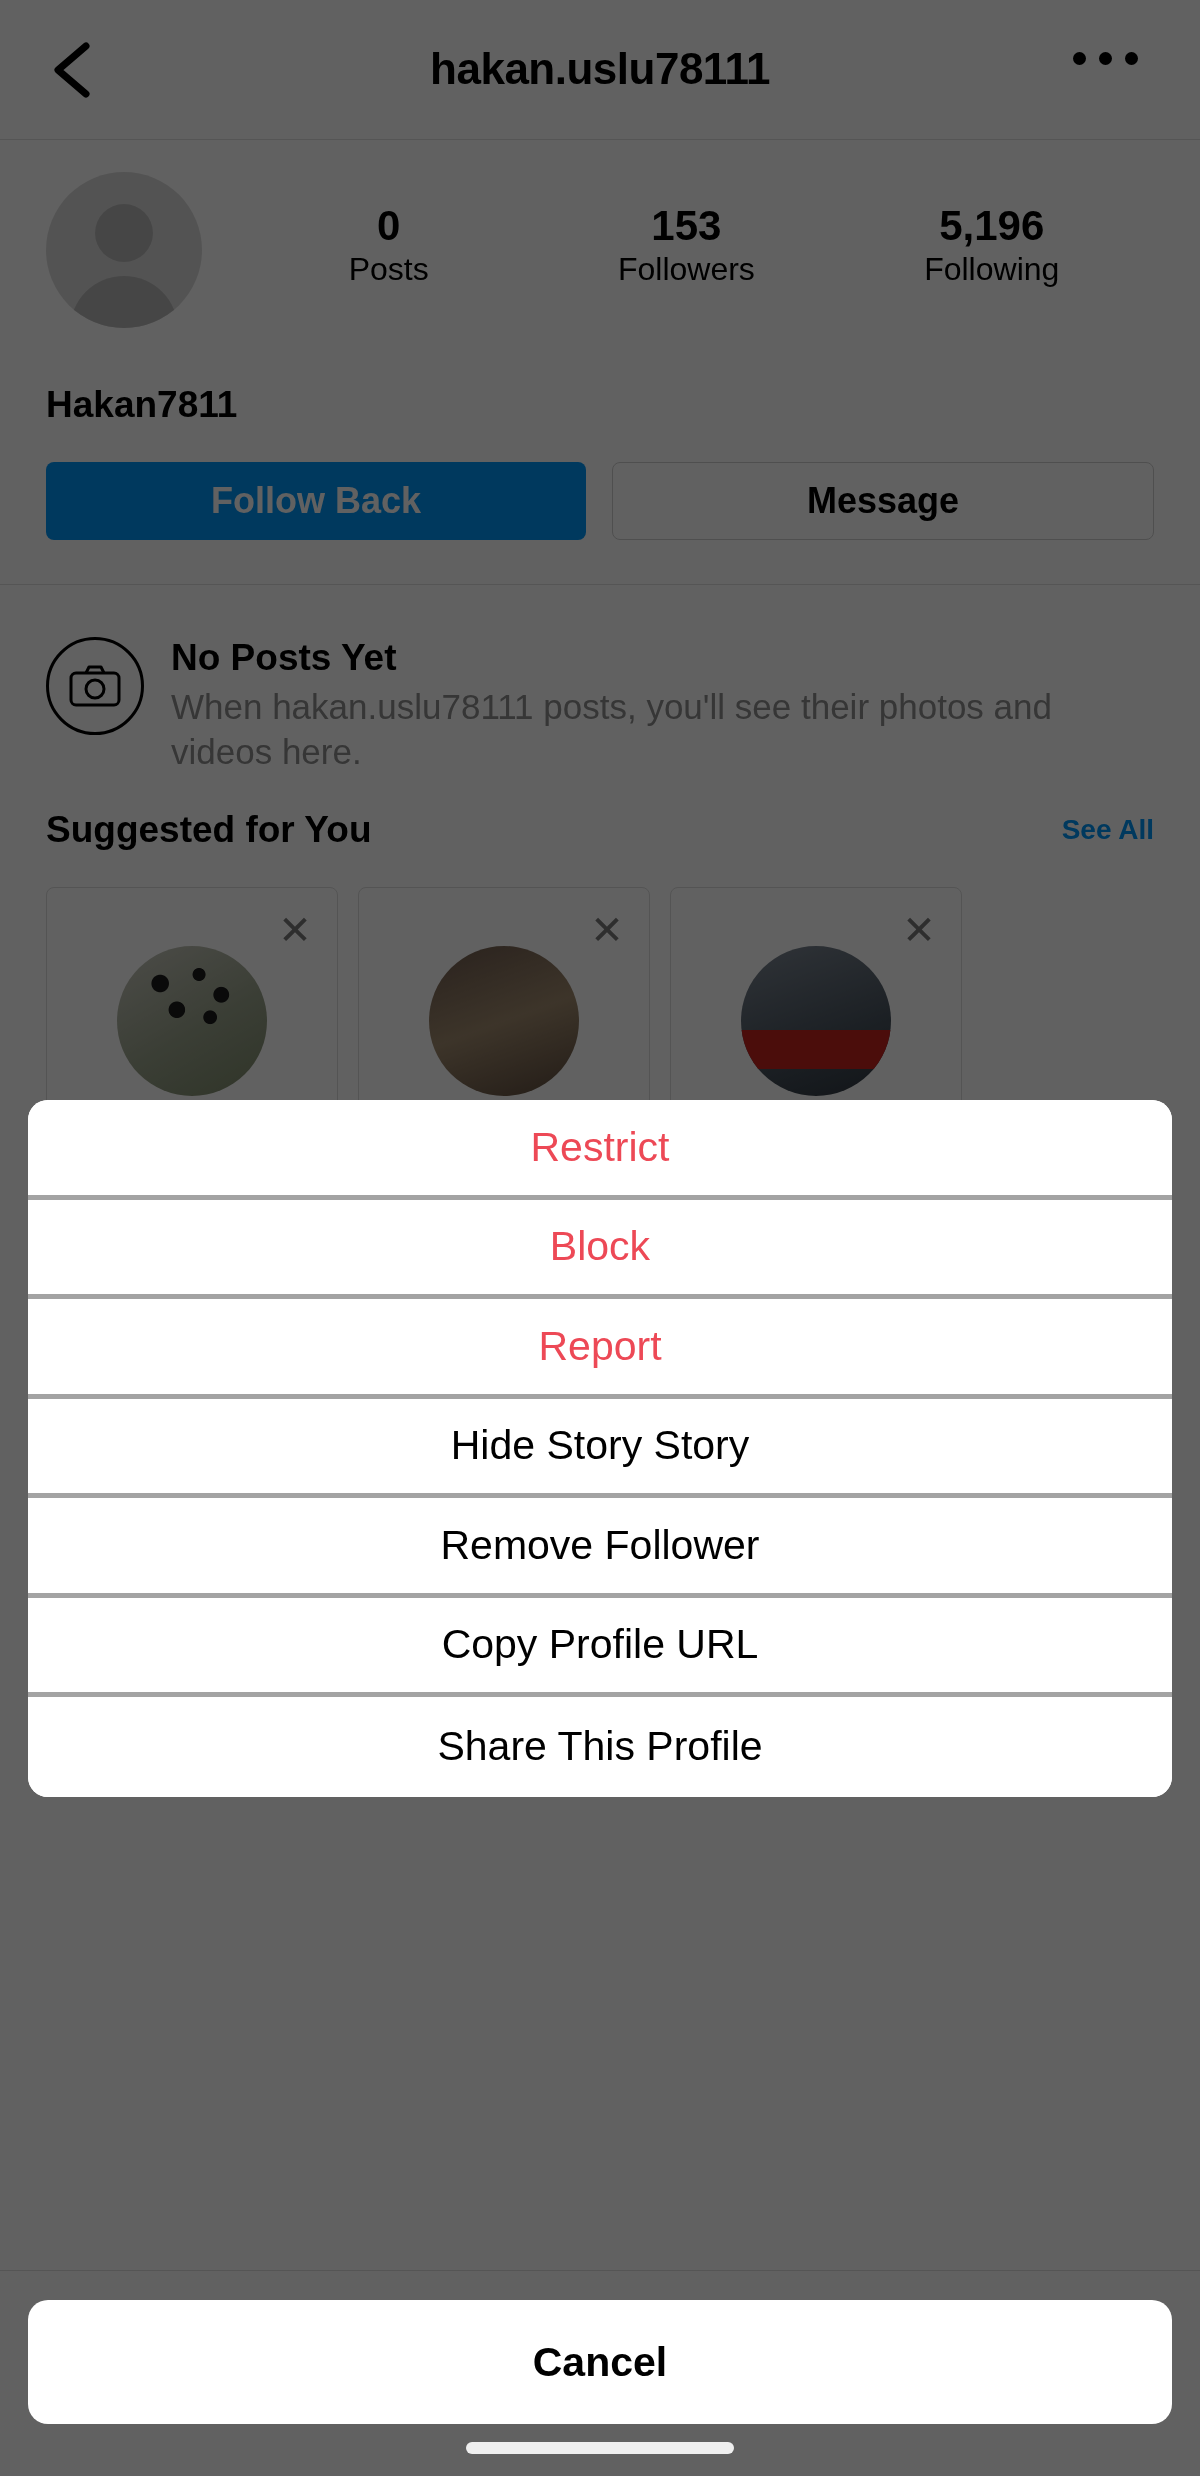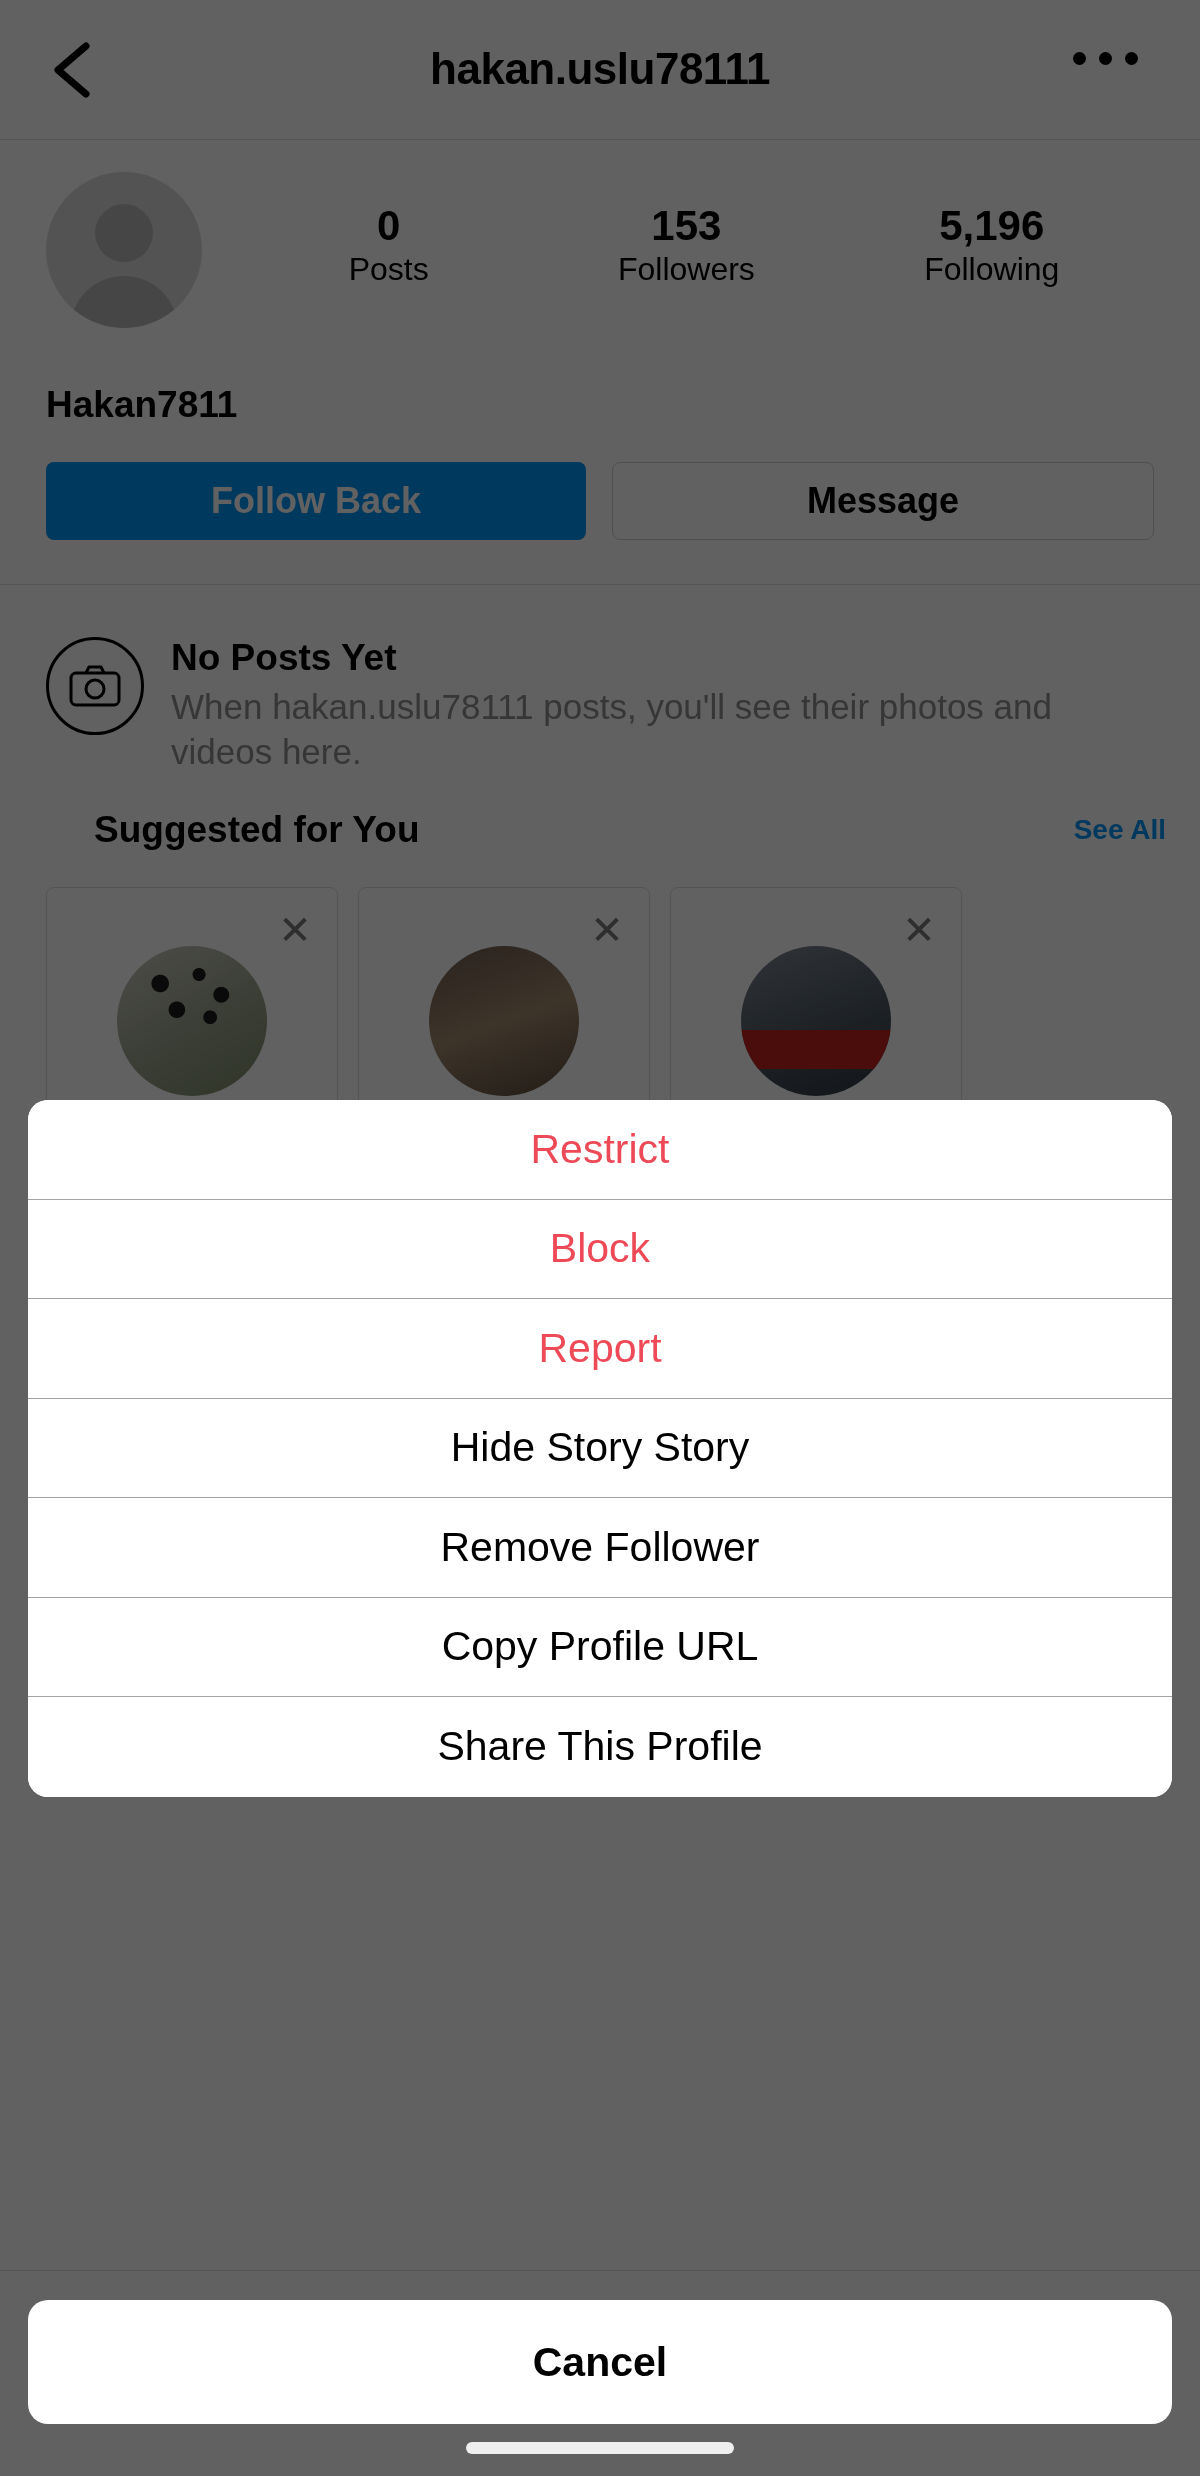--- a/index.html
+++ b/index.html
@@ -184,22 +184,21 @@
     line-height: 1.28;
     color: #8e8e8e;
     margin-top: 4px;
   }
 
   
   .sugg-head {
     display: flex;
     align-items: center;
     justify-content: space-between;
-    padding: 34px 34px 0 46px;
-    margin-left: 48px;
+    padding: 34px 46px 0 46px;
   }
   .sugg-title {
     font-size: 37px;
     font-weight: bold;
     color: #000;
   }
   .see-all {
     font-size: 28px;
     font-weight: bold;
     color: #0095f6;
@@ -317,21 +316,21 @@
     border-radius: 20px;
     overflow: hidden;
   }
   .sheet-item {
     height: 99.5px;
     display: flex;
     align-items: center;
     justify-content: center;
     font-size: 41px;
     color: #000000;
-    border-bottom: 1px solid #a3a3a3;
+    border-bottom: 5px solid #a3a3a3;
     background: #ffffff;
   }
   .sheet-item:last-child { border-bottom: none; }
   .sheet-item.destructive { color: #ed4956; }
 
   #cancel-card {
     position: absolute;
     left: 28px;
     right: 28px;
     top: 2300px;

